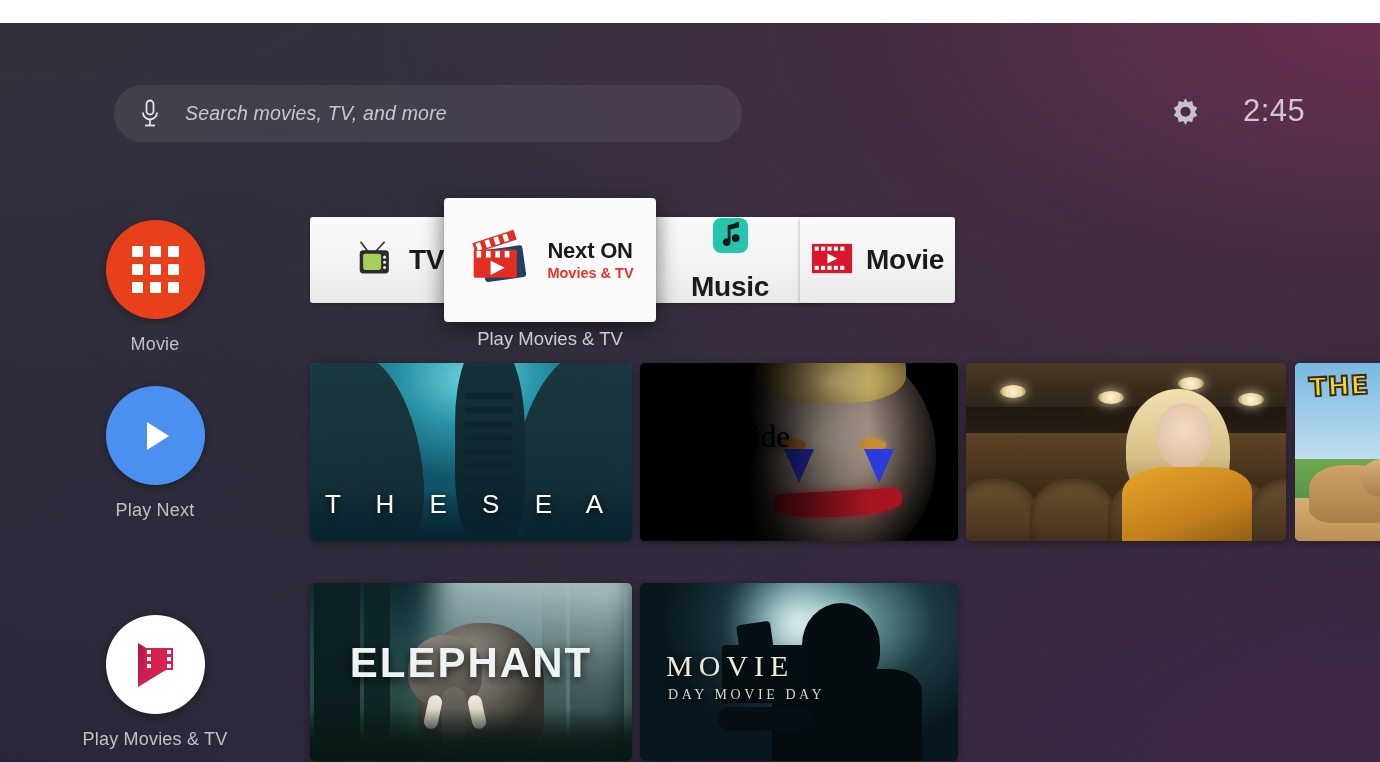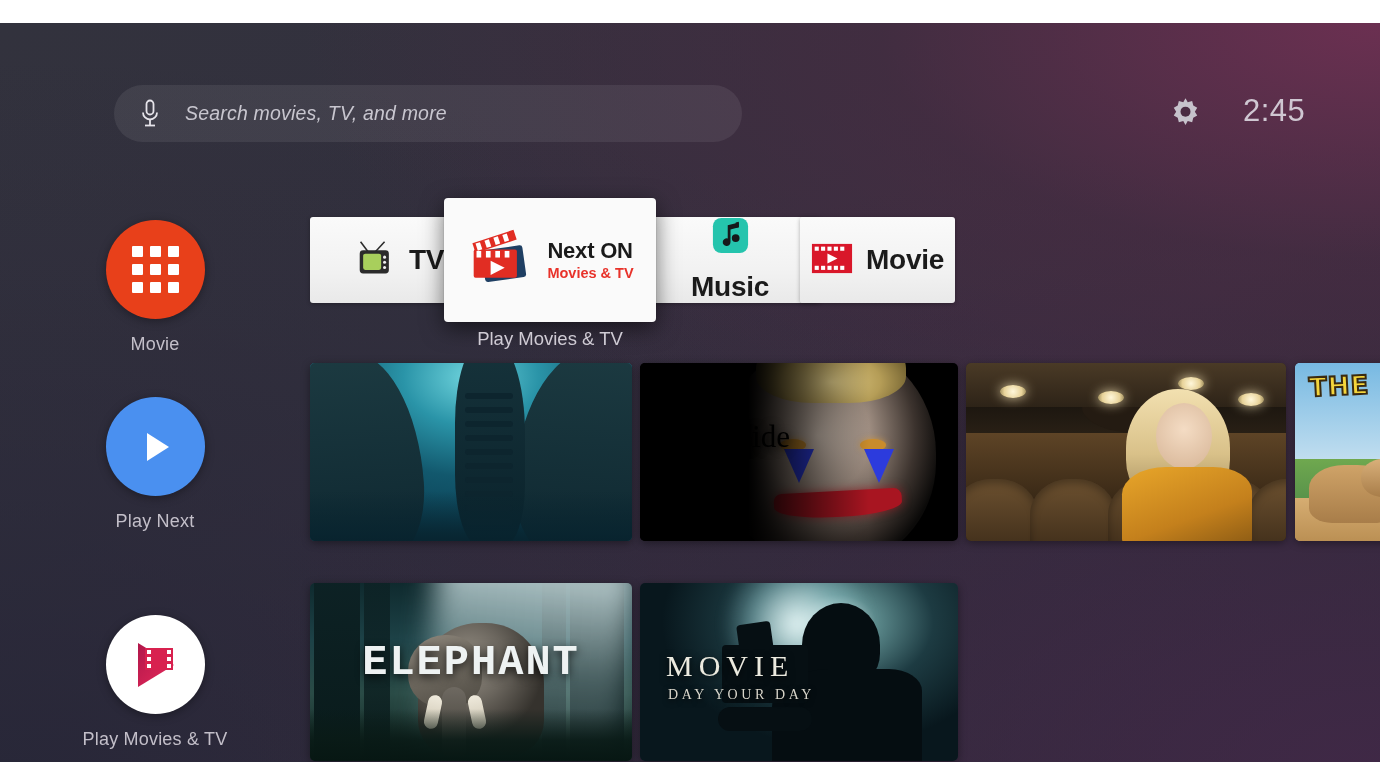--- a/index.html
+++ b/index.html
@@ -68,21 +68,21 @@
     left: 0; top: 175px;
     width: 310px;
   }
   .side-item {
     position: absolute;
     left: 0;
     width: 310px;
     text-align: center;
   }
   .side-item.apps      { top: 22px; }
-  .side-item.playnext  { top: 199px; }
+  .side-item.playnext  { top: 188px; }
   .side-item.playmov   { top: 417px; }
 
   .side-circle {
     width: 99px; height: 99px;
     border-radius: 50%;
     margin: 0 auto;
     display: flex;
     align-items: center;
     justify-content: center;
     box-shadow: 0 2px 10px rgba(0,0,0,0.35);
@@ -308,21 +308,21 @@
   }
   .ele-head { position:absolute; left: 98px; top: 52px; width: 74px; height: 72px; border-radius: 50% 46% 40% 44%; background: linear-gradient(160deg,#8d867b 0%, #4d4941 100%); }
   .ele-trunk { position:absolute; left: 132px; top: 104px; width: 24px; height: 74px; border-radius: 12px; background: linear-gradient(180deg,#6e6961 0%, #3b3832 100%); }
   .ele-tusk-l { position:absolute; left: 116px; top: 112px; width: 14px; height: 34px; border-radius: 8px; background: linear-gradient(180deg,#efeadc,#c9c1ad); transform: rotate(12deg); }
   .ele-tusk-r { position:absolute; left: 160px; top: 112px; width: 14px; height: 34px; border-radius: 8px; background: linear-gradient(180deg,#efeadc,#c9c1ad); transform: rotate(-12deg); }
   .ele-ground { position:absolute; left:0; right:0; bottom:0; height: 52px; background: linear-gradient(180deg, rgba(10,30,26,0) 0%, rgba(9,26,22,0.9) 60%, #071713 100%); }
   .ele-title {
     position:absolute; left:0; right:0; top:56px; text-align:center;
     font-size:42px; font-weight:bold; color:#eef2f2; letter-spacing:2px;
     text-shadow: 0 3px 10px rgba(0,0,0,0.8);
-    font-family:Liberation Mono, monospace;
+    font-family:Liberation Sans, sans-serif;
   }
   .ele-sub {
     position:absolute; left:0; right:0; top:103px; text-align:center;
     font-size:16px; font-weight:bold; color:#e7edec; letter-spacing:0.4px;
     text-shadow: 0 2px 6px rgba(0,0,0,0.85);
     font-family:"DejaVu Sans", sans-serif;
   }
 
   
   .art-mov { background: radial-gradient(55% 70% at 62% 22%, #cfe6e6 0%, #5c8a8c 22%, #1d3b42 55%, #08171d 100%); }
@@ -525,20 +525,21 @@
           <i style="top:42px"></i>
             <i style="top:56px"></i>
             <i style="top:70px"></i>
           <i style="top:84px"></i>
             <i style="top:98px"></i>
             <i style="top:112px"></i>
           <i style="top:126px"></i>
         </div>
         <div class="sea-floor"></div>
       </div>
+      <div class="card-cap sea-t2">T H E S E A</div>
     </div>
 
     <div class="card c-b">
       <div class="card-art art-dark">
         <div class="dk-face"></div>
         <div class="dk-hair"></div>
         <div class="dk-eye l"></div>
         <div class="dk-eye r"></div>
         <div class="dk-tri l"></div>
         <div class="dk-tri r"></div>
@@ -604,17 +605,17 @@
     <div class="card c-b">
       <div class="card-art art-mov">
         <div class="mov-glow"></div>
         <div class="mov-head"></div>
         <div class="mov-torso"></div>
         <div class="mov-cam-top"></div>
         <div class="mov-cam"></div>
         <div class="mov-hand"></div>
       </div>
       <div class="mov-title">MOVIE</div>
-      <div class="mov-sub">DAY YOUR DAY</div>
+      <div class="mov-sub">DAY MOVIE DAY</div>
     </div>
   </div>
 
 </div>
 
 </body></html>

